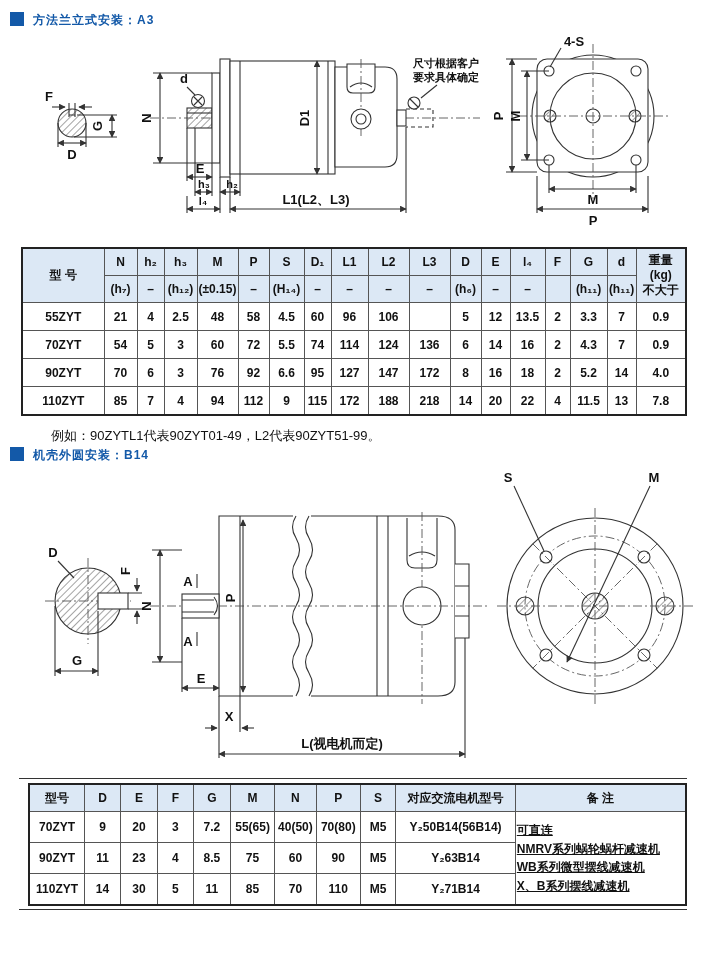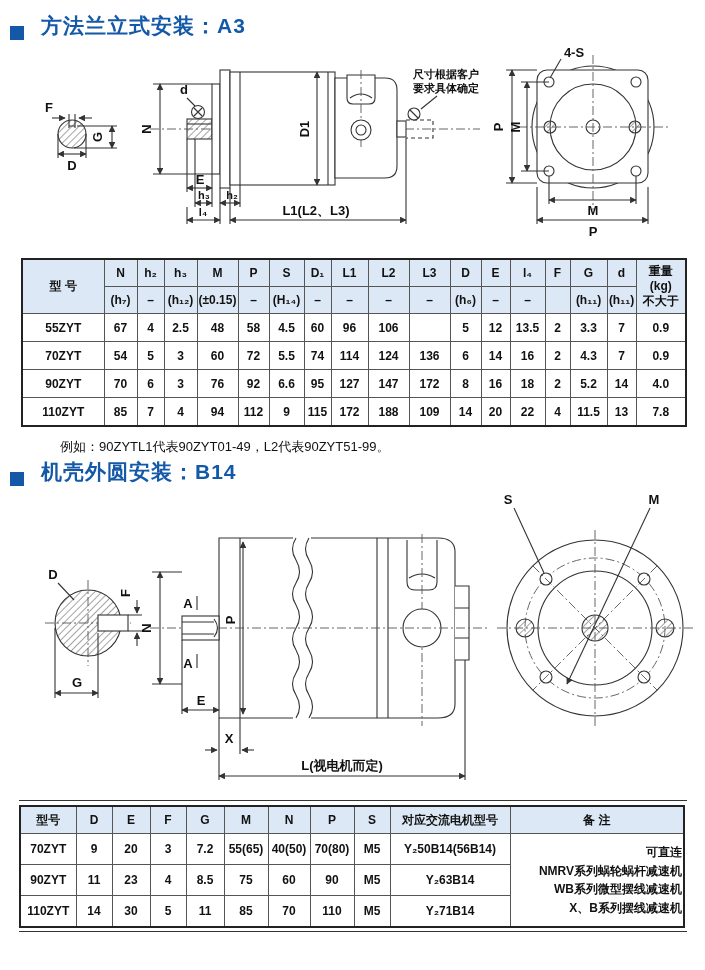--- a/index.html
+++ b/index.html
@@ -1,37 +1,37 @@
 <!DOCTYPE html>
 <html><head>
 <meta charset="utf-8">
 <style>
   html,body{margin:0;padding:0;}
   body{
     width:705px;height:970px;background:#ffffff;
     font-family:"Liberation Sans","DejaVu Sans",sans-serif;
     color:#111;position:relative;overflow:hidden;
   }
-  .sec-title{display:flex;align-items:flex-end;gap:17px;margin:12px 0 2px 10px;
-    color:#1359a8;font-weight:bold;font-size:21px;letter-spacing:1px;}
+  .sec-title{display:flex;align-items:flex-start;gap:9px;margin:12px 0 2px 10px;
+    color:#1359a8;font-weight:bold;font-size:12px;letter-spacing:1px;}
   .bullet{width:14px;height:14px;background:#1359a8;flex:0 0 auto;}
   table{border-collapse:collapse;table-layout:fixed;margin-left:21px;border:2px solid #222;}
   th,td{border:1px solid #555;text-align:center;font-size:12px;padding:2px 1px;
     overflow:hidden;white-space:nowrap;}
   thead th{background:#dce8f5;font-weight:bold;height:22px;}
   .t1 td{height:23px;font-weight:600;}
   .t2 td{height:26px;font-weight:600;}
   .pre{white-space:pre-line;line-height:1.25;}
   .model{font-weight:700;}
-  .remark-cell{text-align:right;white-space:pre-line;line-height:1.55;font-weight:600;}
+  .remark-cell{text-align:left;white-space:pre-line;line-height:1.55;font-weight:600;text-decoration:underline;}
   .notes{margin:9px 0 0 30px;font-size:13px;line-height:1.7;color:#111;}
-  .notes .note2{margin-left:30px;}
+  .notes .note2{margin-left:21px;}
   .t2wrap{margin-top:10px;border-top:1px solid #333;border-bottom:1px solid #333;
     padding:4px 0 3px 0;width:668px;margin-left:19px;}
-  .t2wrap table{margin-left:0;}
+  .t2wrap table{margin-left:9px;}
   svg{display:block;}
   svg text{stroke:none;fill:#111;font-weight:700;font-size:13px;font-family:"Liberation Sans","DejaVu Sans",sans-serif;}
   svg text.sub{font-size:11px;}
   svg text.note{font-size:11px;font-weight:600;}
   .cl{stroke-dasharray:9 3 2 3;stroke-width:0.9;stroke:#555;}
   .dsh{stroke-dasharray:4 3;}
 </style>
 </head>
 <body>
 
@@ -207,21 +207,21 @@
       <th>–</th>
       <th>–</th>
       <th></th>
       <th>(h₁₁)</th>
       <th>(h₁₁)</th>
     </tr>
   </thead>
   <tbody>
     <tr>
       <td class="model">55ZYT</td>
-      <td>67</td>
+      <td>21</td>
       <td>4</td>
       <td>2.5</td>
       <td>48</td>
       <td>58</td>
       <td>4.5</td>
       <td>60</td>
       <td>96</td>
       <td>106</td>
       <td></td>
       <td>5</td>
@@ -276,21 +276,21 @@
       <td class="model">110ZYT</td>
       <td>85</td>
       <td>7</td>
       <td>4</td>
       <td>94</td>
       <td>112</td>
       <td>9</td>
       <td>115</td>
       <td>172</td>
       <td>188</td>
-      <td>109</td>
+      <td>218</td>
       <td>14</td>
       <td>20</td>
       <td>22</td>
       <td>4</td>
       <td>11.5</td>
       <td>13</td>
       <td>7.8</td>
     </tr>
   </tbody>
 </table>

